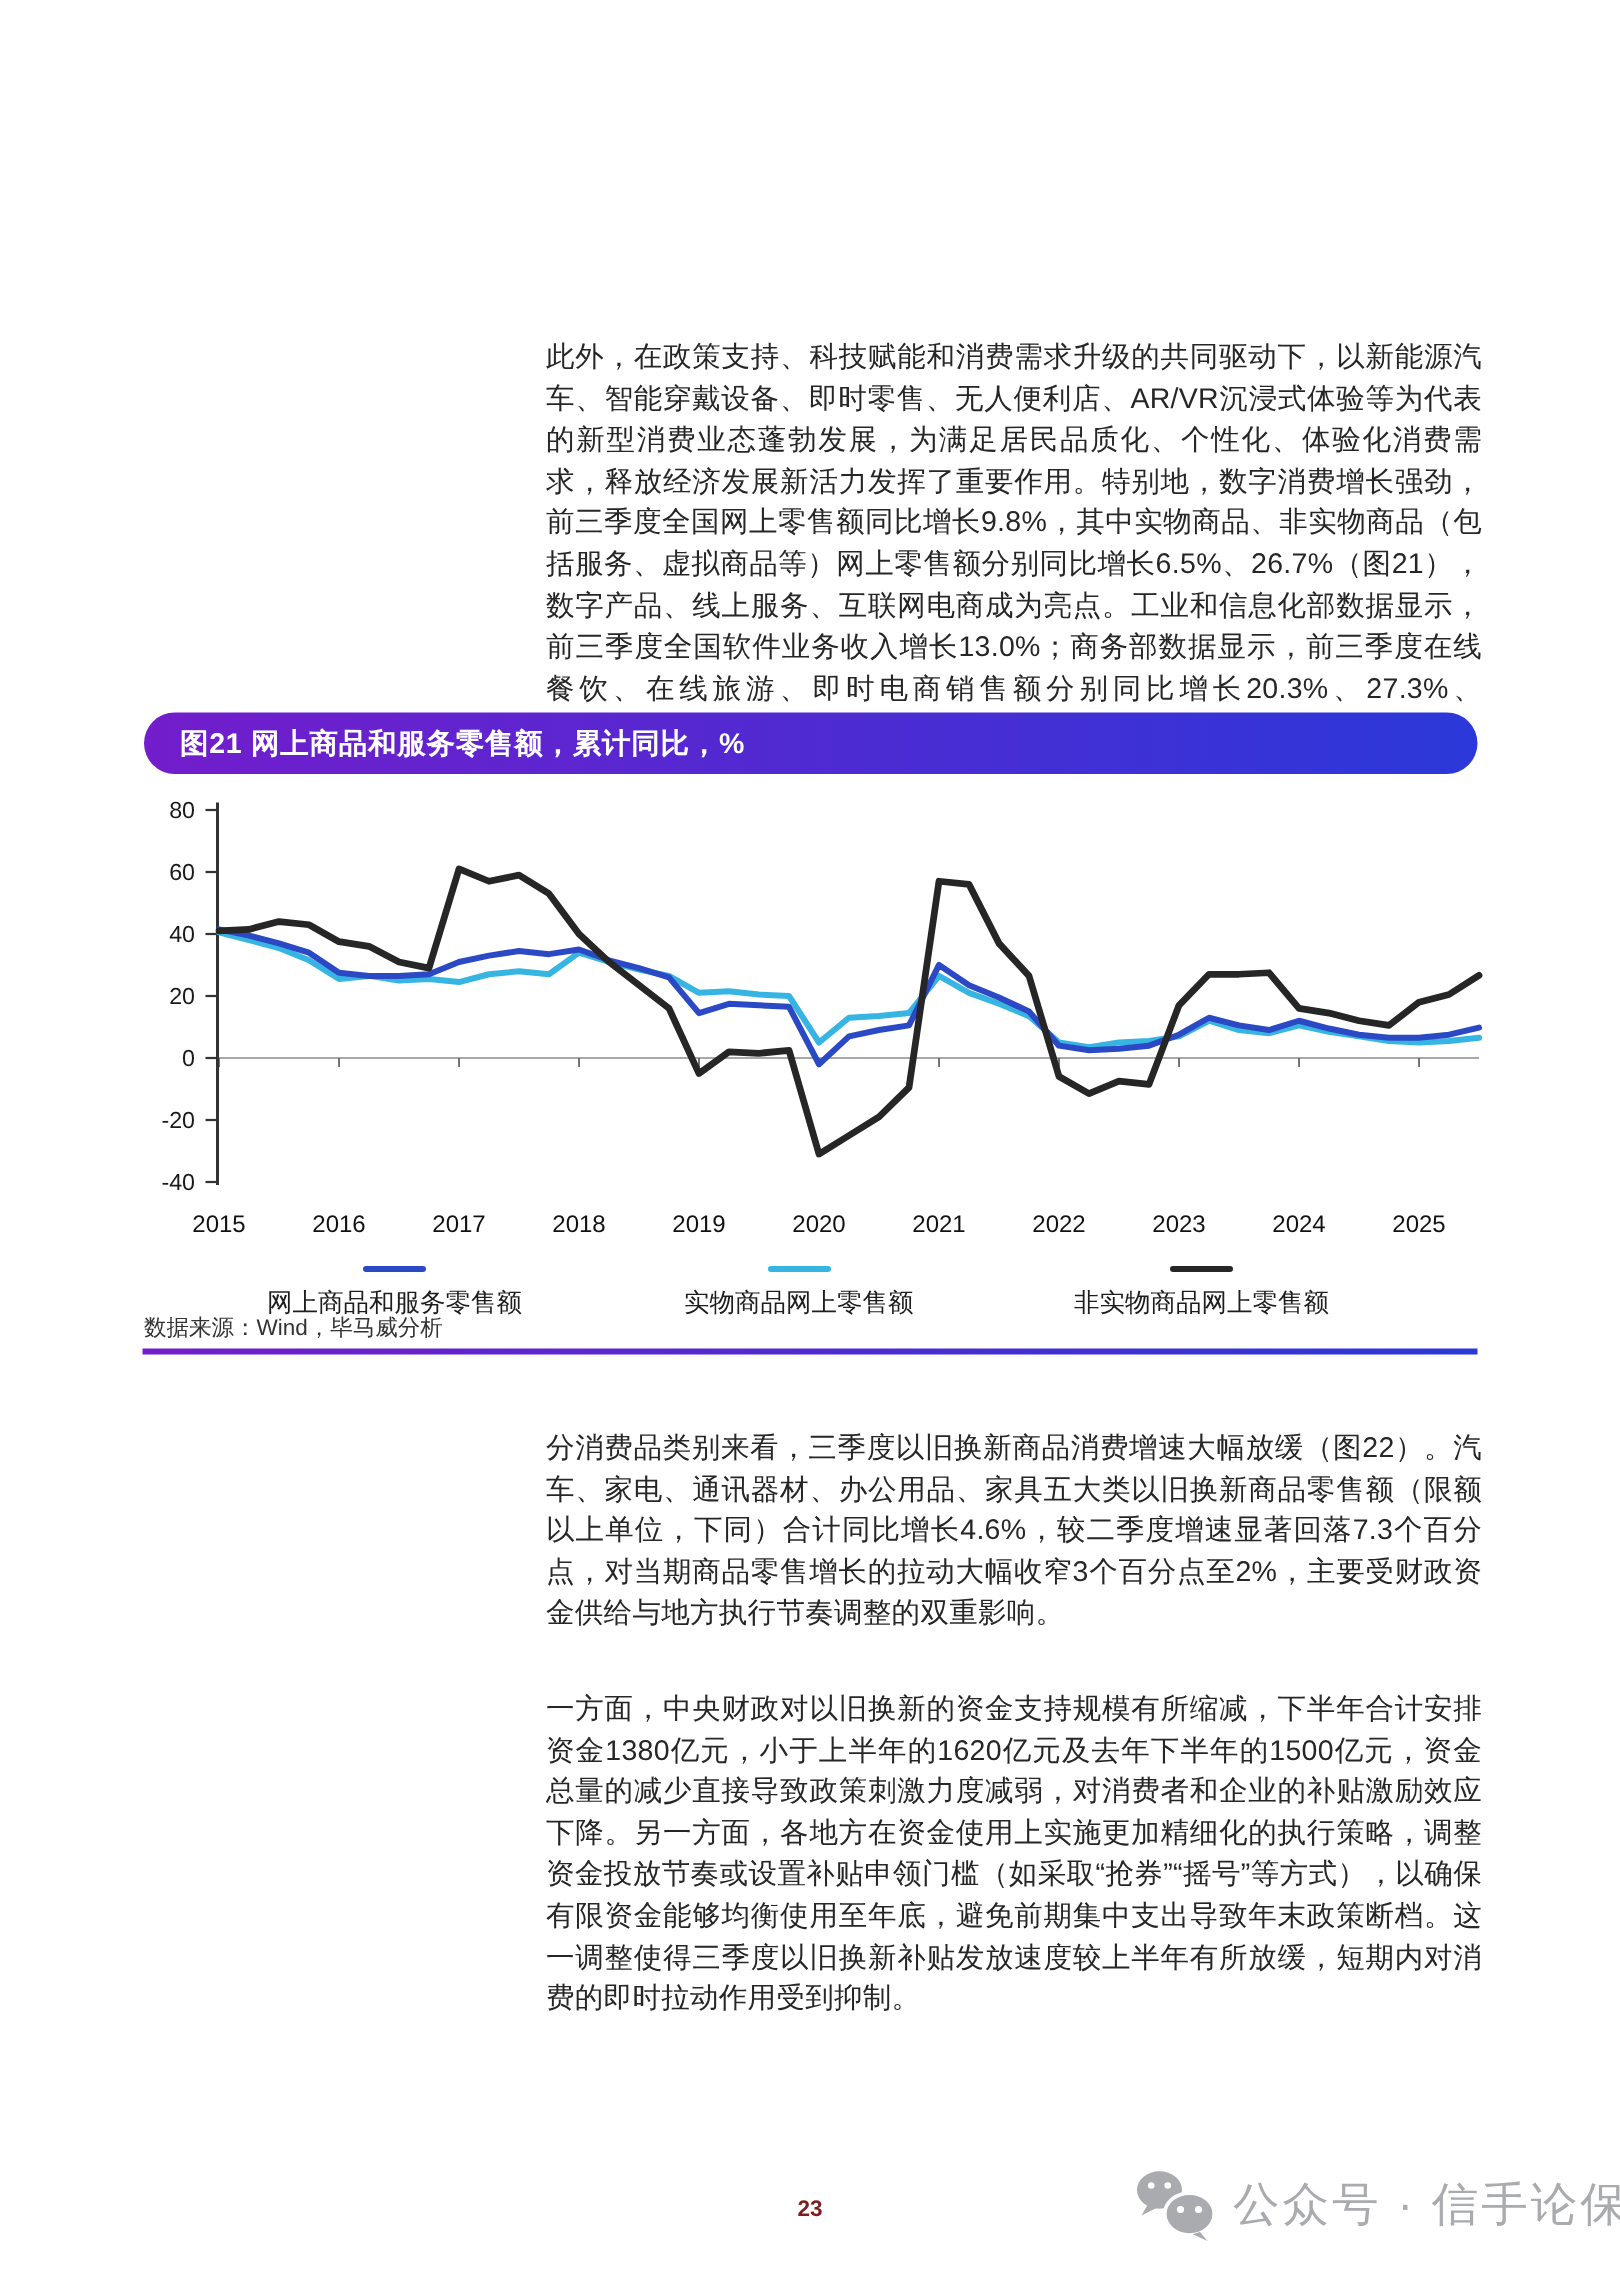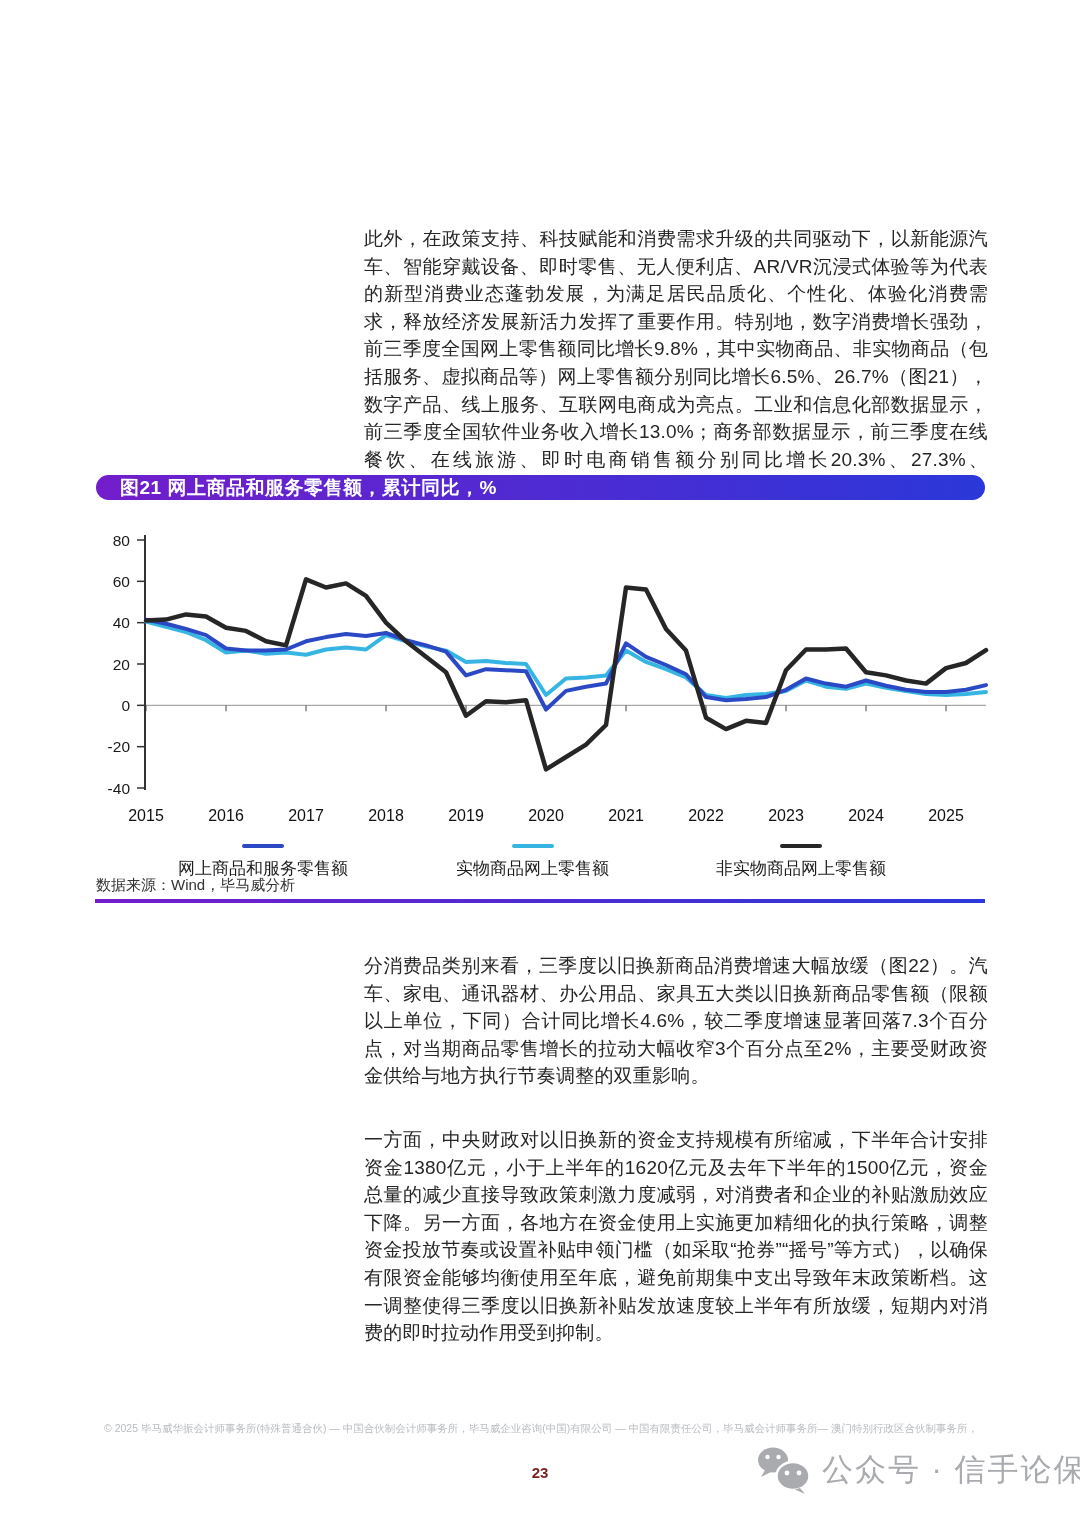--- a/index.html
+++ b/index.html
@@ -9,21 +9,21 @@
   }
   .para{
     position:absolute;left:364px;width:624px;
     font-size:19px;line-height:27.6px;text-align:justify;
     font-weight:500;color:#262626;letter-spacing:0.2px;
   }
   #p1{top:206px;}
   #p2{top:933px;}
   #p3{top:1107px;}
   .banner{
-    position:absolute;left:96px;top:475px;width:889px;height:25px;
+    position:absolute;left:96px;top:475px;width:889px;height:41px;
     border-radius:21px;display:flex;align-items:center;
     padding-left:24px;box-sizing:border-box;
     color:#ffffff;font-size:19px;font-weight:bold;letter-spacing:0.5px;
   }
   .chart-wrap{position:absolute;left:95px;top:530px;width:895px;height:300px;}
   .chart-wrap svg{overflow:visible;}
   .ax{font:15.5px "Liberation Sans",sans-serif;fill:#1a1a1a;}
   .axx{font:16px "Liberation Sans",sans-serif;fill:#111111;}
   .legend-item{
     position:absolute;top:844px;display:flex;align-items:center;gap:9px;
@@ -120,21 +120,20 @@
 
     <div class="source">数据来源：Wind，毕马威分析</div>
     <div class="divider" style="background: linear-gradient(90deg, rgb(115, 29, 203), rgb(43, 56, 217));"></div>
   </section>
 
   <p class="para" id="p2">分消费品类别来看，三季度以旧换新商品消费增速大幅放缓（图22）。汽车、家电、通讯器材、办公用品、家具五大类以旧换新商品零售额（限额以上单位，下同）合计同比增长4.6%，较二季度增速显著回落7.3个百分点，对当期商品零售增长的拉动大幅收窄3个百分点至2%，主要受财政资金供给与地方执行节奏调整的双重影响。</p>
   <p class="para" id="p3">一方面，中央财政对以旧换新的资金支持规模有所缩减，下半年合计安排资金1380亿元，小于上半年的1620亿元及去年下半年的1500亿元，资金总量的减少直接导致政策刺激力度减弱，对消费者和企业的补贴激励效应下降。另一方面，各地方在资金使用上实施更加精细化的执行策略，调整资金投放节奏或设置补贴申领门槛（如采取“抢券”“摇号”等方式），以确保有限资金能够均衡使用至年底，避免前期集中支出导致年末政策断档。这一调整使得三季度以旧换新补贴发放速度较上半年有所放缓，短期内对消费的即时拉动作用受到抑制。</p>
 
   <footer>
     <div class="footer-legal">
-      <div>© 2025 毕马威华振会计师事务所(特殊普通合伙) — 中国合伙制会计师事务所，毕马威企业咨询(中国)有限公司 — 中国有限责任公司，毕马威会计师事务所— 澳门特别行政区合伙制事务所，</div>
     </div>
     <div class="page-num">23</div>
 
     <div class="watermark">
       <svg width="56" height="48" viewBox="0 0 56 48">
         <ellipse cx="17" cy="14" rx="15" ry="12.5" fill="#a9abae"></ellipse>
         <path d="M9 24 L5 31 L15 26 Z" fill="#a9abae"></path>
         <circle cx="11.5" cy="11" r="2.2" fill="#ffffff"></circle>
         <circle cx="22.5" cy="11" r="2.2" fill="#ffffff"></circle>
         <ellipse cx="37" cy="30" rx="16.5" ry="14" fill="#a9abae" stroke="#ffffff" stroke-width="2.5"></ellipse>

